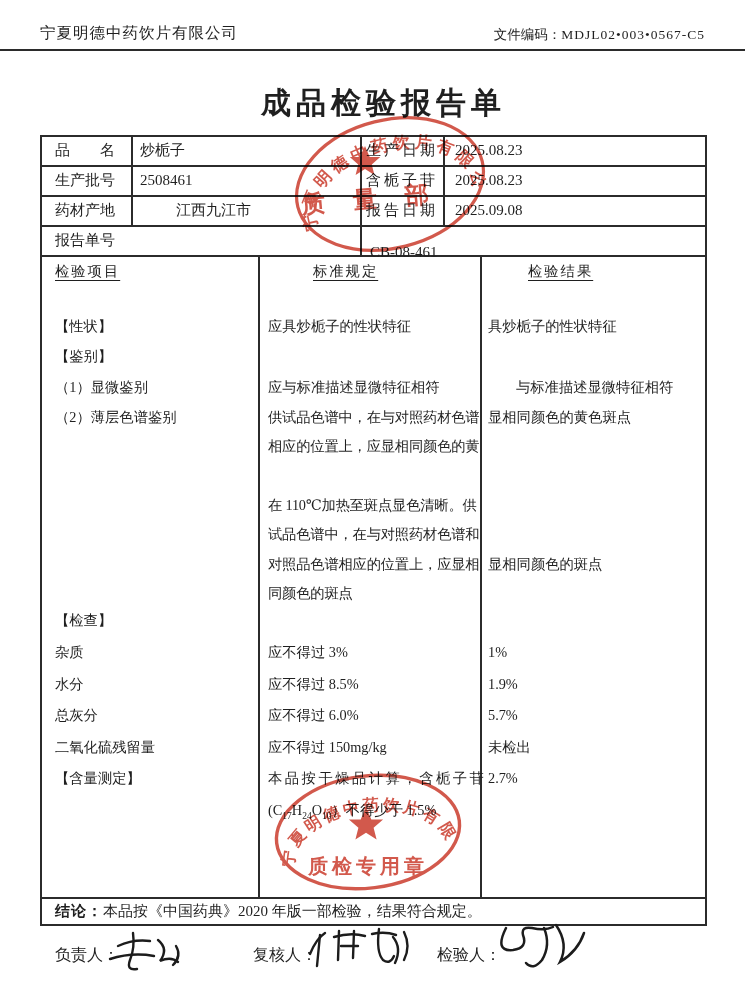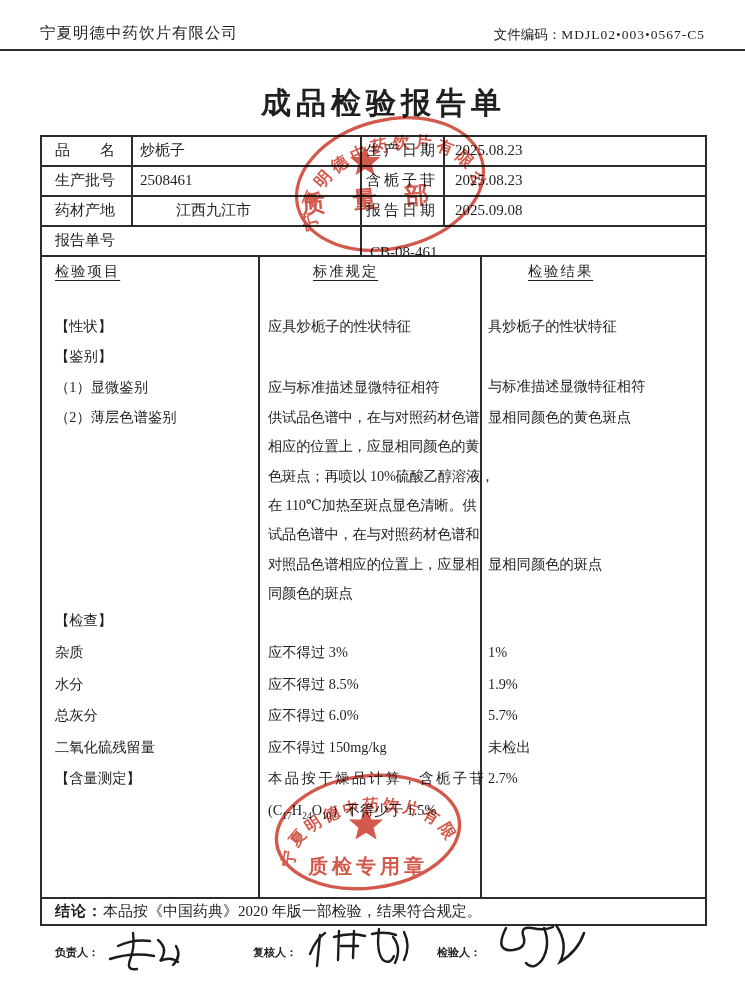--- a/index.html
+++ b/index.html
@@ -10,21 +10,21 @@
   .cell{position:absolute;white-space:pre;font-size:15px;line-height:18px;}
   .u{text-decoration:underline;text-underline-offset:4px;letter-spacing:2px;}
   .ls3{letter-spacing:3px;}
   .company{position:absolute;left:40px;top:23px;font-size:15.5px;letter-spacing:1px;}
   .doccode{position:absolute;right:40px;top:26px;font-size:13.5px;}
   .doccode .code{letter-spacing:1px;}
   .title{position:absolute;left:0;top:83px;width:745px;text-align:center;
          font-size:30px;font-weight:bold;letter-spacing:5px;padding-left:11px;}
   .concl{position:absolute;left:55px;top:902px;font-size:15px;white-space:pre;}
   .concl b{letter-spacing:1px;}
-  .sig-label{position:absolute;top:945px;font-size:11px;white-space:pre;font-weight:bold;}
+  .sig-label{position:absolute;top:945px;font-size:16px;white-space:pre;}
   .sb{font-size:9.5px;vertical-align:-3.5px;letter-spacing:0;}
   .stamp{position:absolute;mix-blend-mode:multiply;opacity:.88;}
   .sigink{position:absolute;}
   .tlc{letter-spacing:-0.2px;}
   .just{letter-spacing:2.5px;}
 </style>
 </head>
 <body>
 
 <div class="page">
@@ -75,26 +75,25 @@
   <div class="t u" style="left:528px;top:263px;">检验结果</div>
 
   <div class="t" style="left:55px;top:318px;">【性状】</div>
   <div class="t" style="left:268px;top:318px;">应具炒栀子的性状特征</div>
   <div class="t" style="left:488px;top:318px;">具炒栀子的性状特征</div>
 
   <div class="t" style="left:55px;top:348px;">【鉴别】</div>
 
   <div class="t" style="left:55px;top:379px;">（1）显微鉴别</div>
   <div class="t" style="left:268px;top:379px;">应与标准描述显微特征相符</div>
-  <div class="t" style="left:488px;top:379px;font-family:Liberation Mono, monospace;">与标准描述显微特征相符</div>
+  <div class="t" style="left:516px;top:379px;">与标准描述显微特征相符</div>
 
   <div class="t" style="left:55px;top:409px;">（2）薄层色谱鉴别</div>
   <div class="t tlc" style="left:268px;top:409px;">供试品色谱中，在与对照药材色谱</div>
   <div class="t tlc" style="left:268px;top:438px;">相应的位置上，应显相同颜色的黄</div>
-  <div class="t tlc" style="left:268px;top:468px;">色斑点；再喷以 10%硫酸乙醇溶液，</div>
   <div class="t tlc" style="left:268px;top:497px;">在 110℃加热至斑点显色清晰。供</div>
   <div class="t tlc" style="left:268px;top:526px;">试品色谱中，在与对照药材色谱和</div>
   <div class="t tlc" style="left:268px;top:556px;">对照品色谱相应的位置上，应显相</div>
   <div class="t tlc" style="left:268px;top:585px;">同颜色的斑点</div>
   <div class="t" style="left:488px;top:409px;">显相同颜色的黄色斑点</div>
   <div class="t" style="left:488px;top:556px;">显相同颜色的斑点</div>
 
   <div class="t" style="left:55px;top:612px;">【检查】</div>
 
   <div class="t" style="left:55px;top:644px;">杂质</div>

